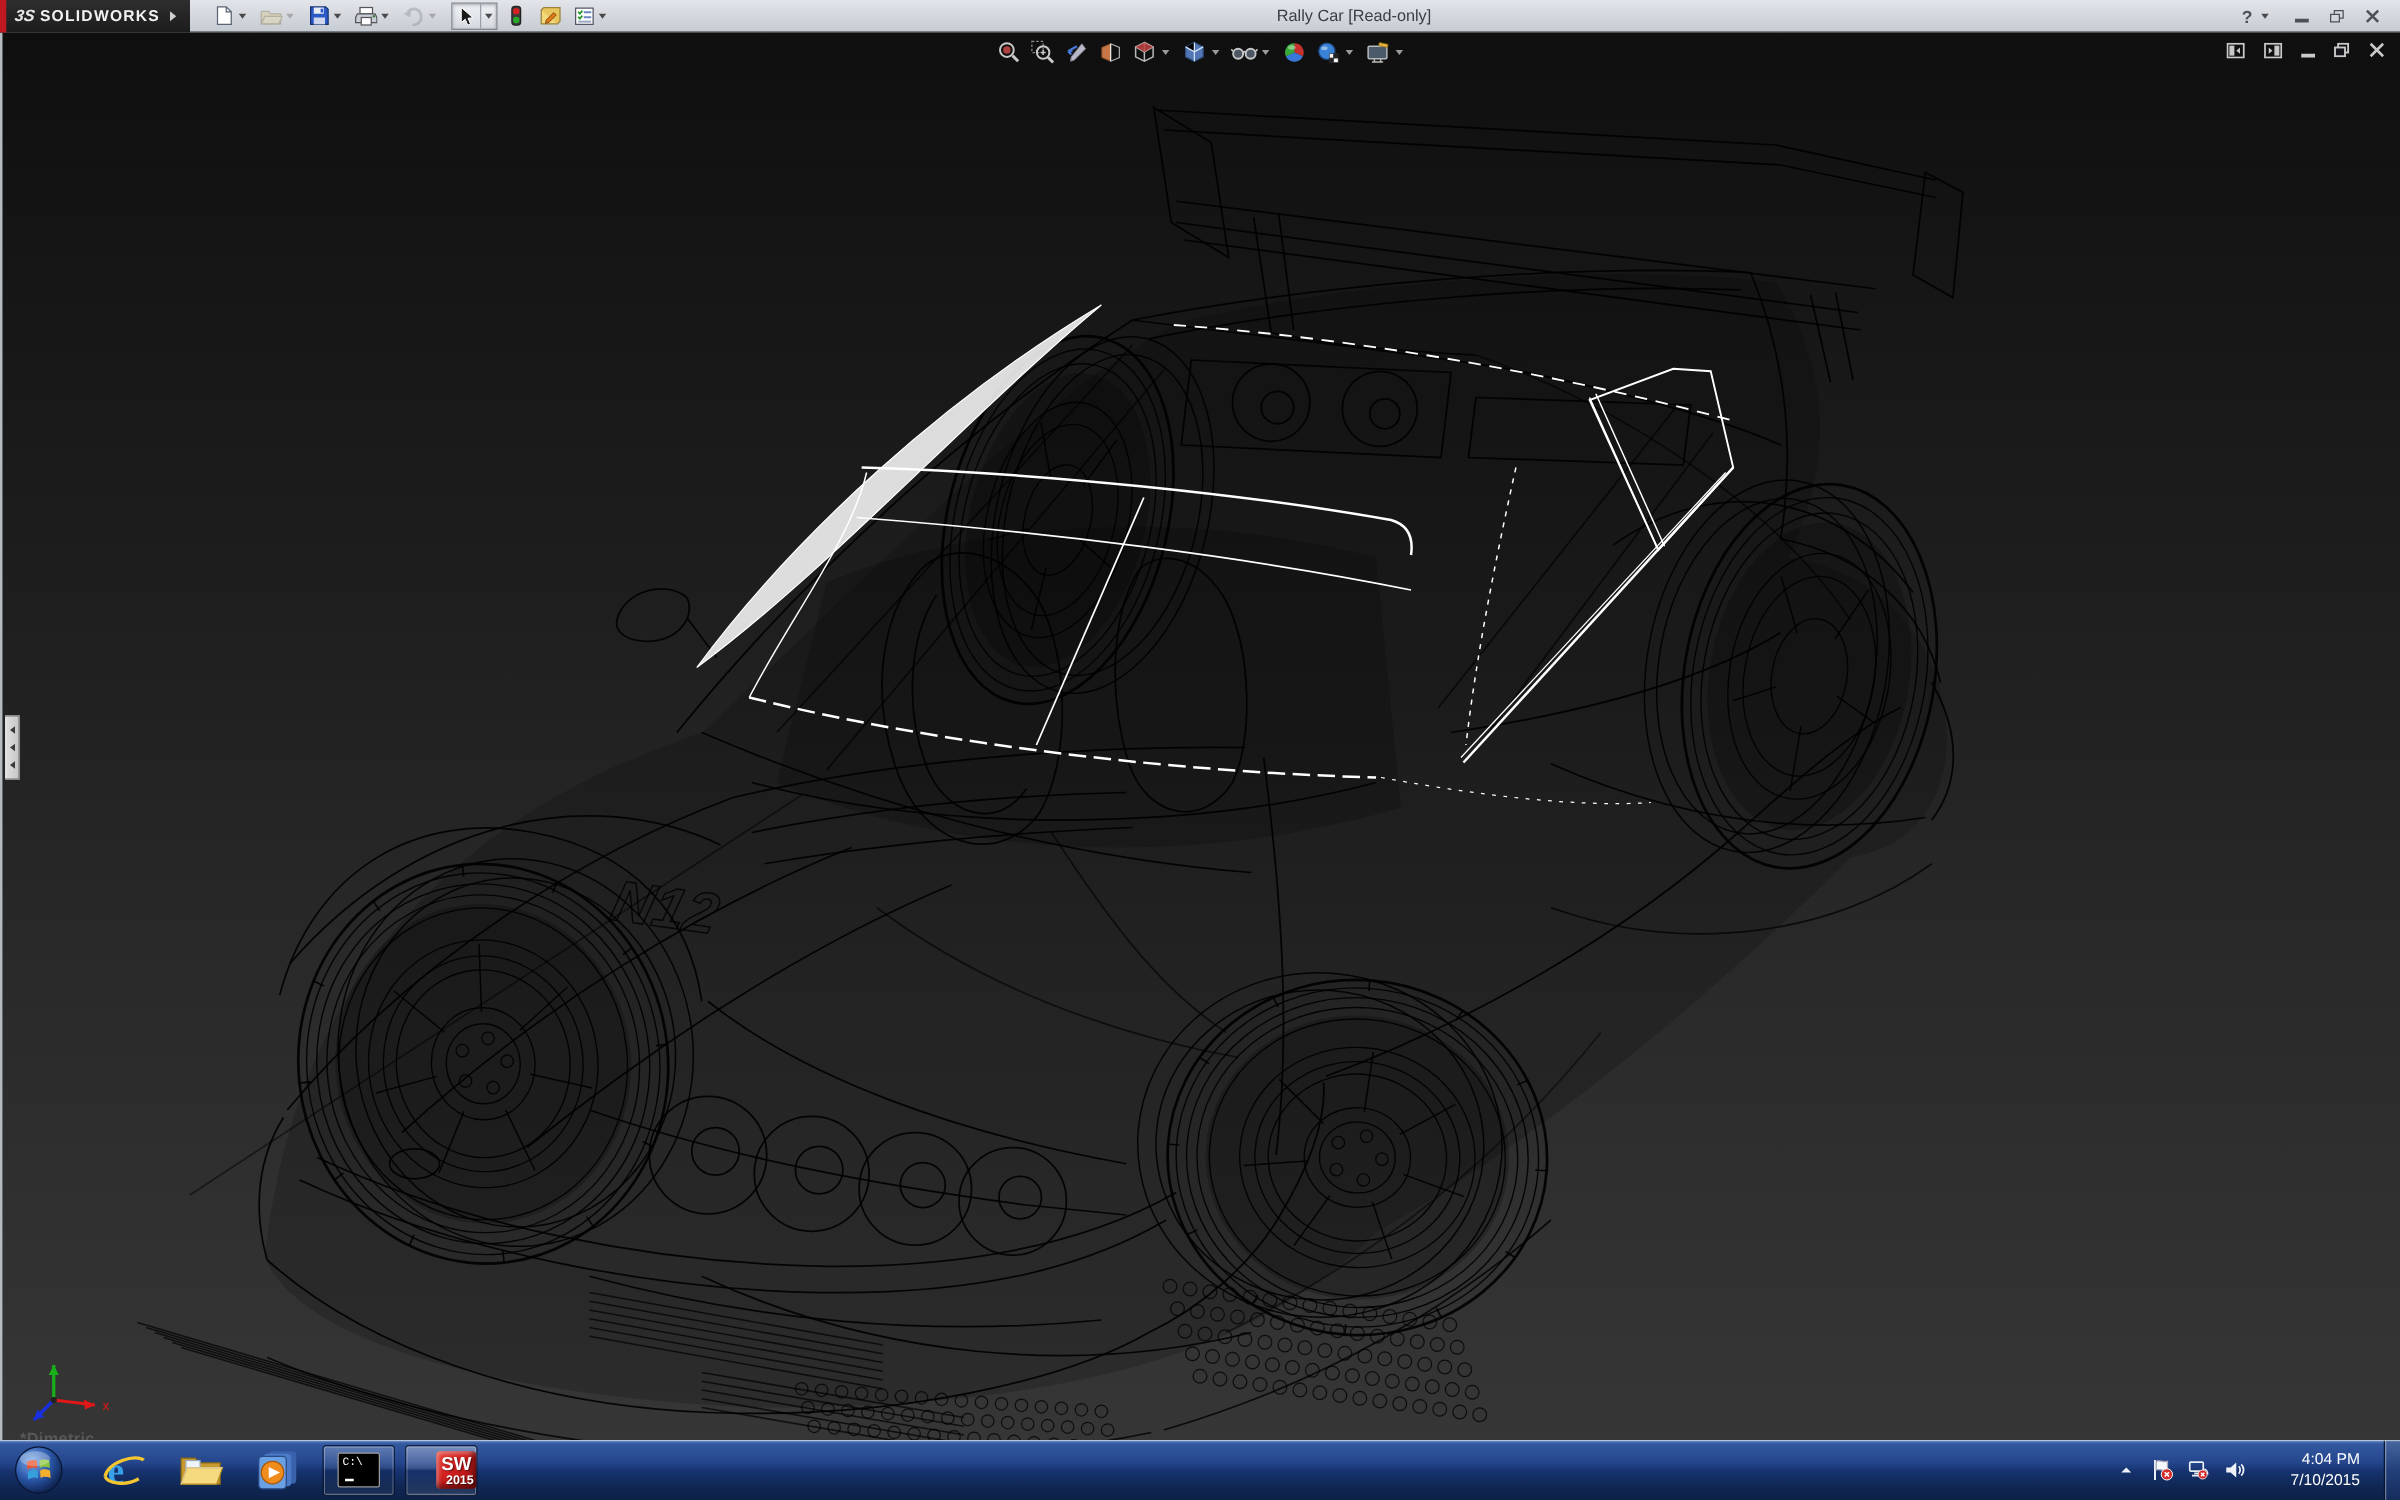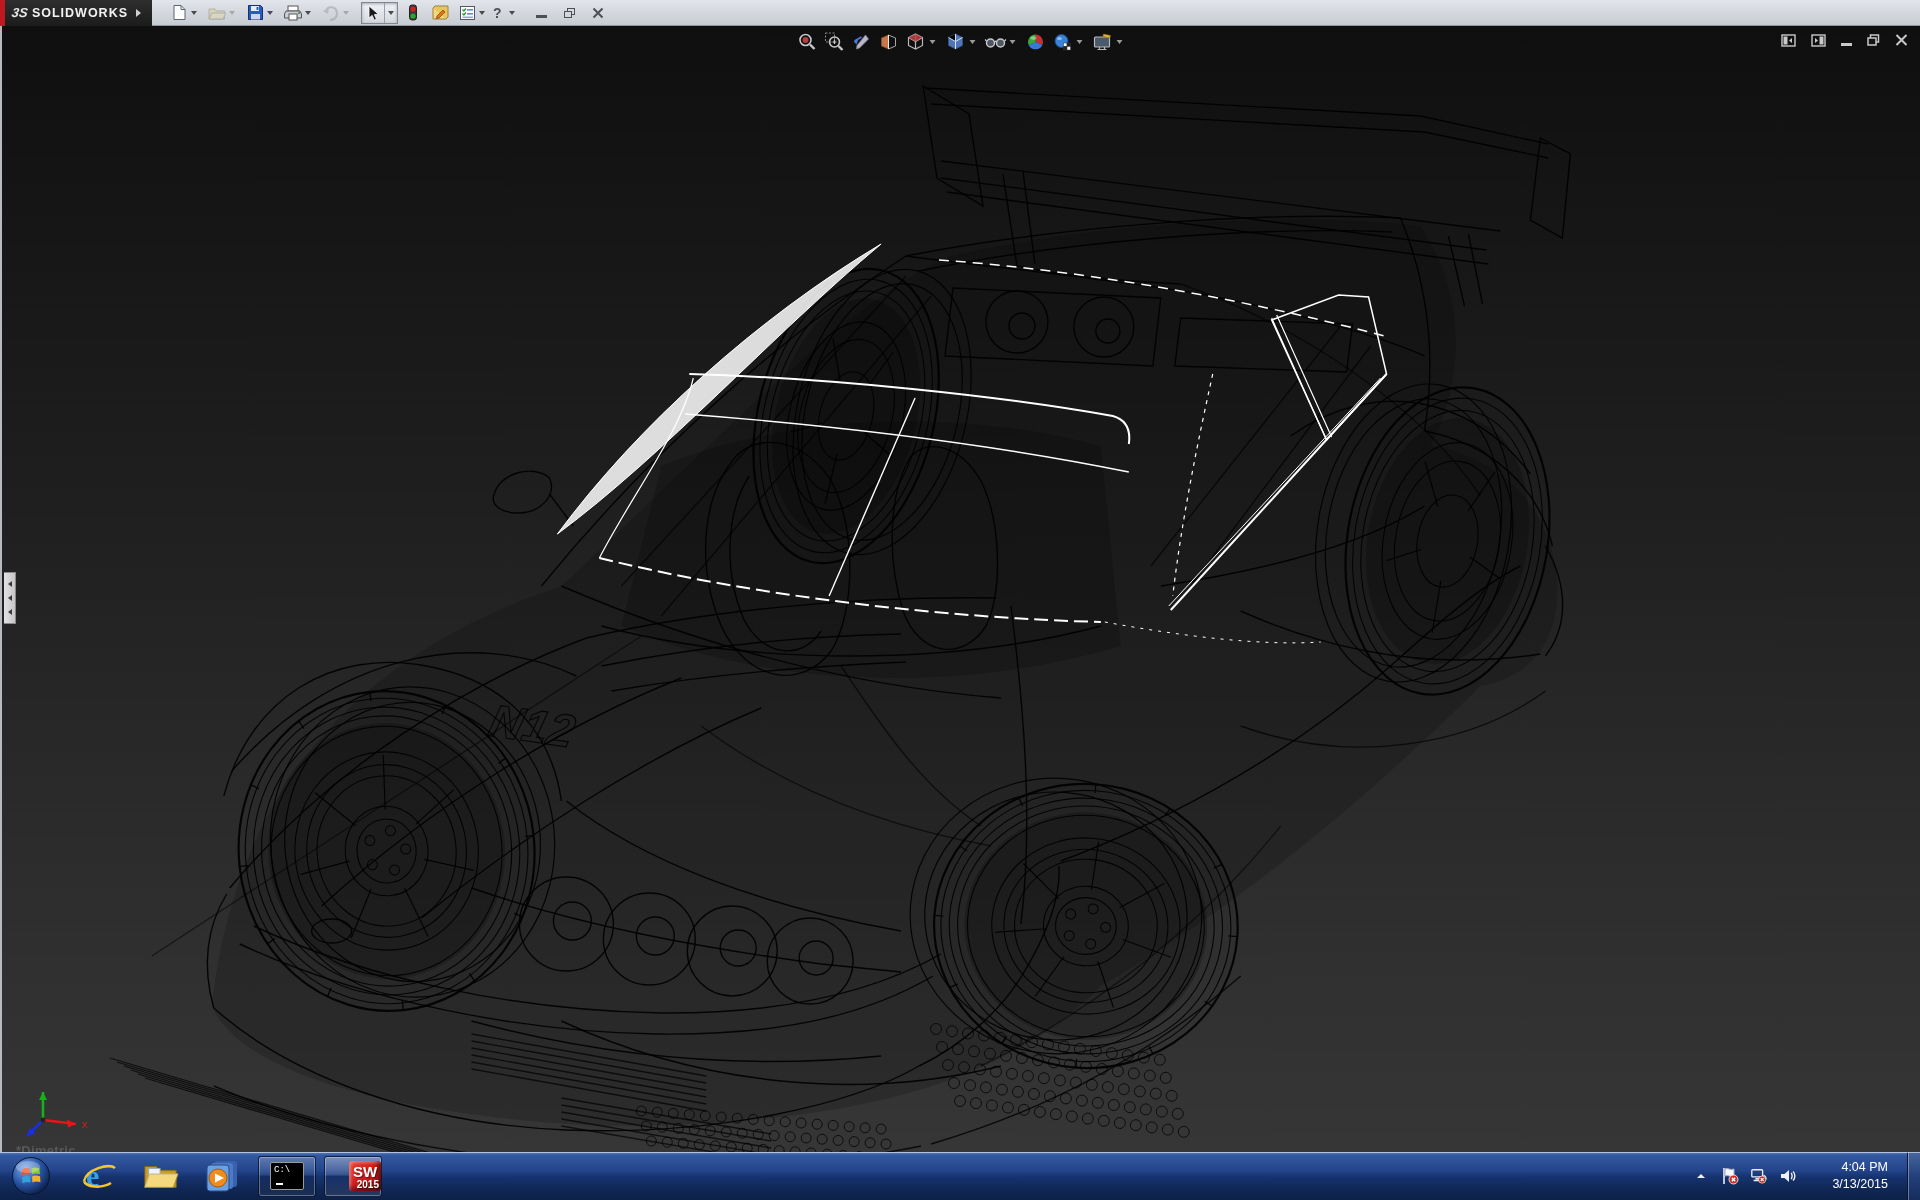--- a/index.html
+++ b/index.html
@@ -185,20 +185,21 @@
             <path d="M3.5 8.5 l1.4 1.4 l2 -2.4" fill="none" stroke="#2a9a2a" stroke-width="1.4"></path>
             <rect x="8" y="4" width="6" height="1.6" fill="#6a87c8"></rect>
             <rect x="8" y="8" width="6" height="1.6" fill="#6a87c8"></rect>
             <rect x="3.5" y="11.5" width="10.5" height="1.6" fill="#9aa8c8"></rect>
           </svg>
         </div>
           <span class="caret"></span>
       </div>
     </div>
 
+    <div class="title-text">Rally Car [Read-only]</div>
 
     <div class="win-controls">
       <span class="wc wc-help">?</span>
       <span class="caret" style="margin-left:-10px"></span>
       <span class="wc">
           <span class="min-bar"></span>
         </span>
       <span class="wc">
           <span class="restore-sq">
             <i class="f"></i>
@@ -783,19 +784,19 @@
         </svg>
       </span>
       <span class="tray-icon">
         <svg width="18" height="18" viewBox="0 0 18 18">
           <path d="M2 7 h3.5 L10 3 L10 15 L5.5 11 H2 Z" fill="#eef2f8"></path>
           <path d="M12 6 C13.5 7.5 13.5 10.5 12 12 M14 4.5 C16.5 7 16.5 11 14 13.5" stroke="#eef2f8" stroke-width="1.4" fill="none"></path>
         </svg>
       </span>
       <div class="clock">
         <div>4:04 PM</div>
-        <div>3/13/2015</div>
+        <div>7/10/2015</div>
       </div>
       <div class="show-desktop"></div>
     </div>
   </div>
 
 </div>
 
 </body></html>

